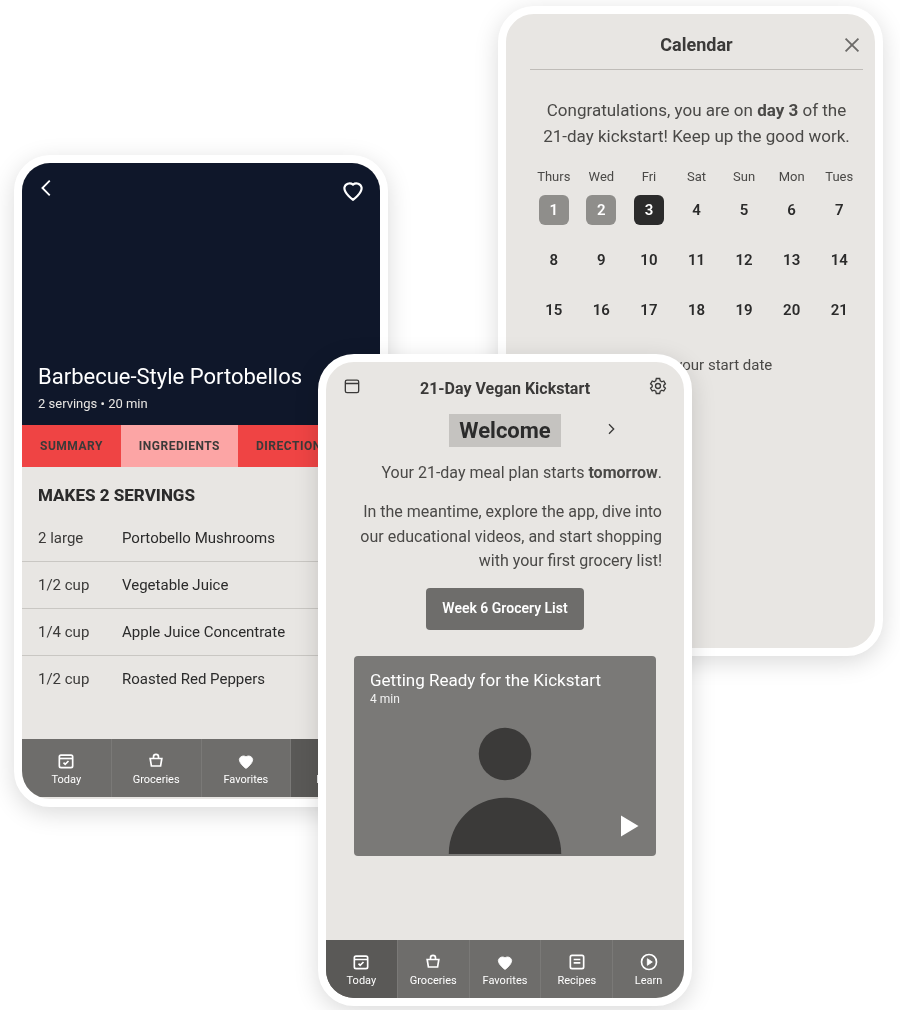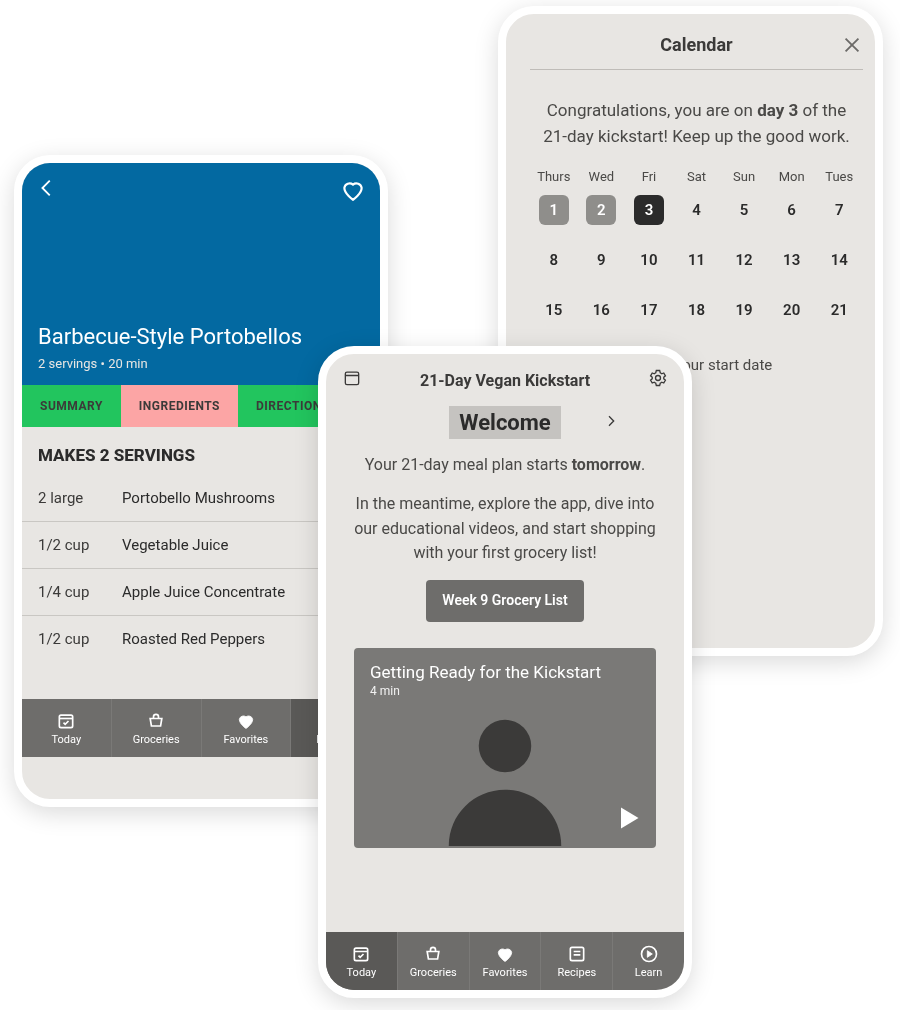--- a/index.html
+++ b/index.html
@@ -25,51 +25,51 @@
   #phone-calendar .dow { display:grid; grid-template-columns:repeat(7,1fr); text-align:center; font-size:13px; color:#4a4947; margin-bottom:10px;}
   #phone-calendar .days { display:grid; grid-template-columns:repeat(7,1fr); row-gap:18px; text-align:center;}
   #phone-calendar .day { font-size:15px; color:#2b2b2b; font-weight:600; height:32px; display:flex; align-items:center; justify-content:center;}
   #phone-calendar .day .chip { width:30px; height:30px; border-radius:6px; display:flex; align-items:center; justify-content:center;}
   #phone-calendar .day .chip.past { background:#8f8e8b; color:#fff;}
   #phone-calendar .day .chip.today { background:#2b2b2b; color:#fff;}
   #phone-calendar .start { text-align:center; font-size:15px; color:#4a4947; margin-top:30px;}
 
   
   #phone-recipe { left: 14px; top: 155px; width: 374px; height: 652px; background:#e8e6e3; }
-  #phone-recipe .hero { background:#0369a1; height:222px; position:relative; }
+  #phone-recipe .hero { background:#0f172a; height:262px; position:relative; }
   #phone-recipe .back { position:absolute; left:14px; top:14px; color:#fff; cursor:pointer;}
   #phone-recipe .back svg{width:22px;height:22px;stroke:#fff;stroke-width:2;fill:none;}
   #phone-recipe .heart { position:absolute; right:14px; top:14px; cursor:pointer;}
   #phone-recipe .heart svg{width:26px;height:26px;stroke:#fff;stroke-width:2;fill:none;}
   #phone-recipe .recipe-title{position:absolute;left:16px;bottom:36px;color:#fff;font-size:22px;}
   #phone-recipe .recipe-sub{position:absolute;left:16px;bottom:14px;color:#e8e6e3;font-size:13px;}
   #phone-recipe .tabs{display:flex;background:#c5c3c0;}
-  #phone-recipe .tabs .tab{flex:0 0 auto;padding:14px 18px;font-size:12px;font-weight:700;letter-spacing:.5px;color:#3b3a39;background:#22c55e;cursor:pointer;}
+  #phone-recipe .tabs .tab{flex:0 0 auto;padding:14px 18px;font-size:12px;font-weight:700;letter-spacing:.5px;color:#3b3a39;background:#ef4444;cursor:pointer;}
   #phone-recipe .tabs .tab.active{background:#fca5a5;}
   #phone-recipe .makes{font-size:17px;font-weight:800;color:#2b2b2b;padding:18px 16px 10px;}
   #phone-recipe .ing-row{display:flex;padding:14px 16px;border-bottom:1px solid #c9c7c3;font-size:15px;color:#2b2b2b;}
   #phone-recipe .ing-row .qty{width:84px;color:#3b3a39;}
   #phone-recipe .nav{display:flex;background:#6e6d6b;height:58px;}
   #phone-recipe .nav .item{flex:1;display:flex;flex-direction:column;align-items:center;justify-content:center;gap:2px;color:#fff;font-size:11px;border-right:1px solid #7a7977;cursor:pointer;}
   #phone-recipe .nav .item:last-child{border-right:none;}
   #phone-recipe .nav .item.active{background:#5a5957;}
   #phone-recipe .nav svg{width:20px;height:20px;fill:#fff;stroke:#fff;}
 
   #phone-recipe .content{height: calc(100% - 262px - 44px - 58px); overflow:hidden;}
 
   
-  #phone-welcome { left: 318px; top: 346px; width: 374px; height: 652px; background:#e8e6e3;}
+  #phone-welcome { left: 318px; top: 354px; width: 374px; height: 652px; background:#e8e6e3;}
   #phone-welcome .top{display:flex;align-items:center;justify-content:space-between;padding:14px 16px 6px;}
   #phone-welcome .top .title{font-size:16px;font-weight:700;color:#3b3a39;}
   #phone-welcome .top svg{width:20px;height:20px;stroke:#3b3a39;fill:none;stroke-width:1.6;}
   #phone-welcome .welcome-row{display:flex;align-items:center;justify-content:center;gap:42px;margin-top:8px;}
   #phone-welcome .welcome-pill{background:#c5c3c0;padding:4px 10px;font-size:22px;font-weight:700;color:#2b2b2b;}
   #phone-welcome .chev-r svg{width:16px;height:16px;stroke:#3b3a39;stroke-width:2;fill:none;}
   #phone-welcome .body{padding:14px 22px 8px;text-align:center;color:#4a4947;font-size:16px;line-height:1.55;}
-  #phone-welcome .body p{margin-bottom:14px;}
+  #phone-welcome .body p{margin-bottom:14px;text-align:right;}
   #phone-welcome .body b{font-weight:700;}
   #phone-welcome .btn{display:inline-block;background:#6e6d6b;color:#fff;font-size:14px;font-weight:600;padding:10px 16px;border-radius:4px;cursor:pointer;}
   #phone-welcome .video{margin:18px 28px 0;background:#7a7977;border-radius:4px;height:200px;position:relative;padding:14px 16px;color:#fff;}
   #phone-welcome .video .vt{font-size:17px;}
   #phone-welcome .video .vm{font-size:12px;opacity:.9;margin-top:2px;}
   #phone-welcome .video .avatar{position:absolute;left:50%;bottom:-2px;transform:translateX(-50%);}
   #phone-welcome .video .avatar svg{width:150px;height:150px;fill:#3b3a39;}
   #phone-welcome .video .play{position:absolute;right:14px;bottom:12px;cursor:pointer;}
   #phone-welcome .video .play svg{width:28px;height:28px;fill:#fff;}
   #phone-welcome .nav{display:flex;background:#6e6d6b;height:58px;position:absolute;bottom:0;left:0;right:0;}
@@ -231,21 +231,21 @@
       <svg viewBox="0 0 24 24">
           <polyline points="9 5 16 12 9 19"></polyline>
         </svg>
     </div>
   </div>
   <div class="body">
     <p>
       <span>Your 21-day meal plan starts </span><b>tomorrow</b><span>.</span>
     </p>
     <p>In the meantime, explore the app, dive into our educational videos, and start shopping with your first grocery list!</p>
-    <div class="btn">Week 9 Grocery List</div>
+    <div class="btn">Week 6 Grocery List</div>
   </div>
   <div class="video">
     <div class="vt">Getting Ready for the Kickstart</div>
     <div class="vm">4 min</div>
     <div class="avatar">
       <svg viewBox="0 0 24 24">
           <circle cx="12" cy="8" r="4.2"></circle>
           <path d="M3 24c0-5 4-9 9-9s9 4 9 9z"></path>
         </svg>
     </div>

